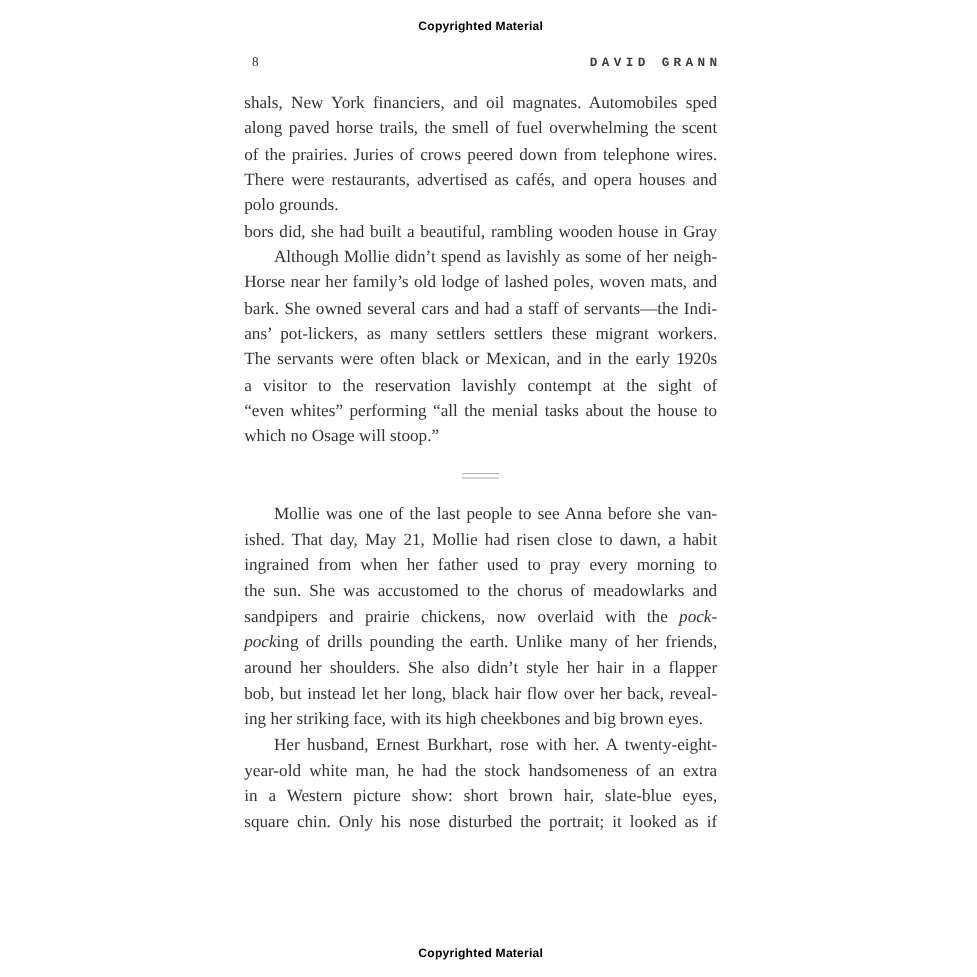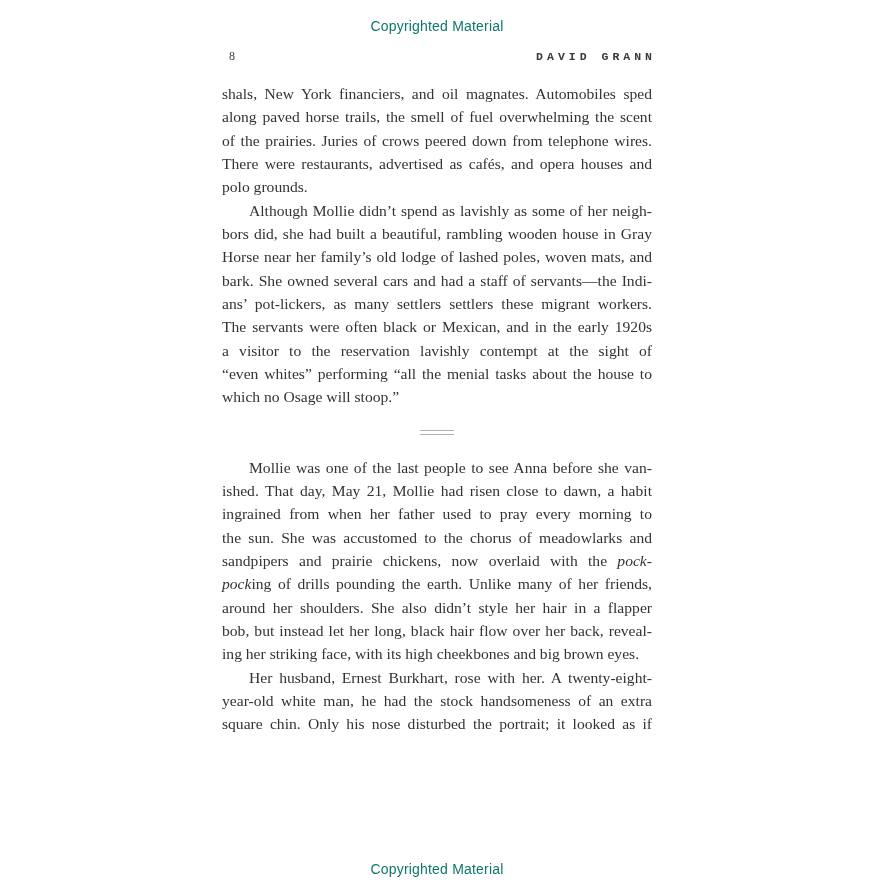--- a/index.html
+++ b/index.html
@@ -12,23 +12,23 @@
     background: #ffffff;
     overflow: hidden;
     font-family: "Liberation Serif", serif;
   }
   .watermark {
     position: absolute;
     left: 0;
     width: 874px; 
     text-align: center;
     font-family: "Liberation Sans", sans-serif;
-    font-size: 14px;
-    font-weight: normal;
-    color: #0f766e;
+    font-size: 11px;
+    font-weight: bold;
+    color: #000000;
     letter-spacing: 0.2px;
   }
   .watermark.top { top: 18px; }
   .watermark.bottom { top: 861px; }
   .pagehead {
     position: absolute;
     left: 222px;
     top: 49px;
     width: 430px;
     display: flex;
@@ -94,22 +94,22 @@
     <span class="folio">8</span>
     <span class="running">DAVID GRANN</span>
   </div>
 
   <div class="bodytext">
       <div class="line"><span>shals, New York financiers, and oil magnates. Automobiles sped</span></div>
       <div class="line"><span>along paved horse trails, the smell of fuel overwhelming the scent</span></div>
       <div class="line"><span>of the prairies. Juries of crows peered down from telephone wires.</span></div>
       <div class="line"><span>There were restaurants, advertised as cafés, and opera houses and</span></div>
       <div class="line endpara"><span>polo grounds.</span></div>
+      <div class="line"><span>bors did, she had built a beautiful, rambling wooden house in Gray</span></div>
       <div class="line indent"><span>Although Mollie didn’t spend as lavishly as some of her neigh-</span></div>
-      <div class="line"><span>bors did, she had built a beautiful, rambling wooden house in Gray</span></div>
       <div class="line"><span>Horse near her family’s old lodge of lashed poles, woven mats, and</span></div>
       <div class="line"><span>bark. She owned several cars and had a staff of servants—the Indi-</span></div>
       <div class="line"><span>ans’ pot-lickers, as many settlers settlers these migrant workers.</span></div>
       <div class="line"><span>The servants were often black or Mexican, and in the early 1920s</span></div>
       <div class="line"><span>a visitor to the reservation lavishly contempt at the sight of</span></div>
       <div class="line"><span>“even whites” performing “all the menial tasks about the house to</span></div>
       <div class="line endpara"><span>which no Osage will stoop.”</span></div>
       <div class="divider-block">
         <div class="double-rule"></div>
       </div>
@@ -117,18 +117,19 @@
       <div class="line"><span>ished. That day, May 21, Mollie had risen close to dawn, a habit</span></div>
       <div class="line"><span>ingrained from when her father used to pray every morning to</span></div>
       <div class="line"><span>the sun. She was accustomed to the chorus of meadowlarks and</span></div>
       <div class="line"><span>sandpipers and prairie chickens, now overlaid with the </span><i>pock-</i></div>
       <div class="line"><i>pock</i><span>ing of drills pounding the earth. Unlike many of her friends,</span></div>
       <div class="line"><span>around her shoulders. She also didn’t style her hair in a flapper</span></div>
       <div class="line"><span>bob, but instead let her long, black hair flow over her back, reveal-</span></div>
       <div class="line endpara"><span>ing her striking face, with its high cheekbones and big brown eyes.</span></div>
       <div class="line indent"><span>Her husband, Ernest Burkhart, rose with her. A twenty-eight-</span></div>
       <div class="line"><span>year-old white man, he had the stock handsomeness of an extra</span></div>
+      <div class="line"><span>in a Western picture show: short brown hair, slate-blue eyes,</span></div>
       <div class="line"><span>square chin. Only his nose disturbed the portrait; it looked as if</span></div>
     </div>
 
   <div class="watermark bottom">Copyrighted Material</div>
 
 </div>
 
 </body></html>

